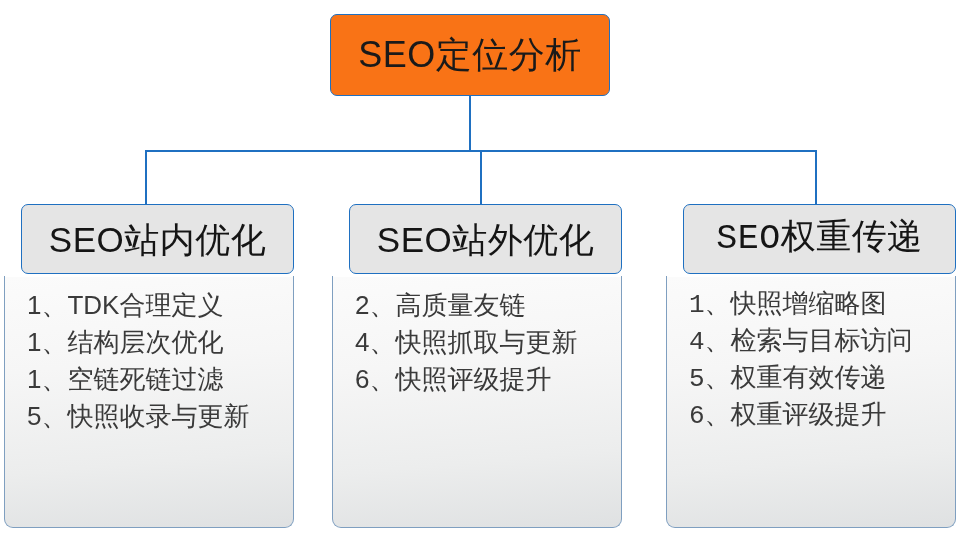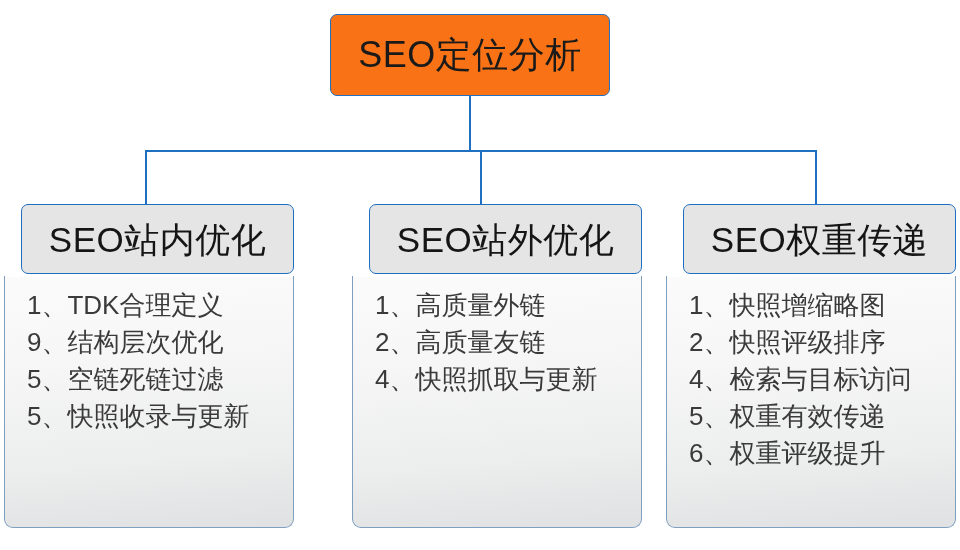--- a/index.html
+++ b/index.html
@@ -63,22 +63,22 @@
   .conn-v-2 { left: 480px;  top: 150px; width: 1.6px; height: 55px; }
   .conn-v-3 { left: 815px;  top: 150px; width: 1.6px; height: 55px; }
 
   
   .column {
     position: absolute;
     top: 204px;
     width: 290px;
   }
   .col-1 { left: 4px; }
-  .col-2 { left: 352px; }
-  .col-3 { left: 666px; }
+  .col-2 { left: 332px; }
+  .col-3 { left: 666px; font-family: Liberation Mono, monospace; }
 
   .col-header {
     box-sizing: border-box;
     height: 70px;
     border: 1.4px solid #1f70c1;
     border-radius: 7px;
     background: #e5e5e5;
     display: flex;
     align-items: center;
     justify-content: center;
@@ -124,43 +124,42 @@
   <div class="conn conn-v-1"></div>
   <div class="conn conn-v-2"></div>
   <div class="conn conn-v-3"></div>
 
   <div class="column col-1">
     <div class="col-header">
       <span class="col-header-label">SEO站内优化</span>
     </div>
     <div class="col-list">
       <div class="list-item">1、TDK合理定义</div>
-      <div class="list-item">9、结构层次优化</div>
-      <div class="list-item">5、空链死链过滤</div>
+      <div class="list-item">1、结构层次优化</div>
+      <div class="list-item">1、空链死链过滤</div>
       <div class="list-item">5、快照收录与更新</div>
     </div>
   </div>
 
   <div class="column col-2">
     <div class="col-header">
       <span class="col-header-label">SEO站外优化</span>
     </div>
     <div class="col-list">
-      <div class="list-item">1、高质量外链</div>
       <div class="list-item">2、高质量友链</div>
       <div class="list-item">4、快照抓取与更新</div>
+      <div class="list-item">6、快照评级提升</div>
     </div>
   </div>
 
   <div class="column col-3">
     <div class="col-header">
       <span class="col-header-label">SEO权重传递</span>
     </div>
     <div class="col-list">
       <div class="list-item">1、快照增缩略图</div>
-      <div class="list-item">2、快照评级排序</div>
       <div class="list-item">4、检索与目标访问</div>
       <div class="list-item">5、权重有效传递</div>
       <div class="list-item">6、权重评级提升</div>
     </div>
   </div>
 
 </div>
 
 </body></html>

